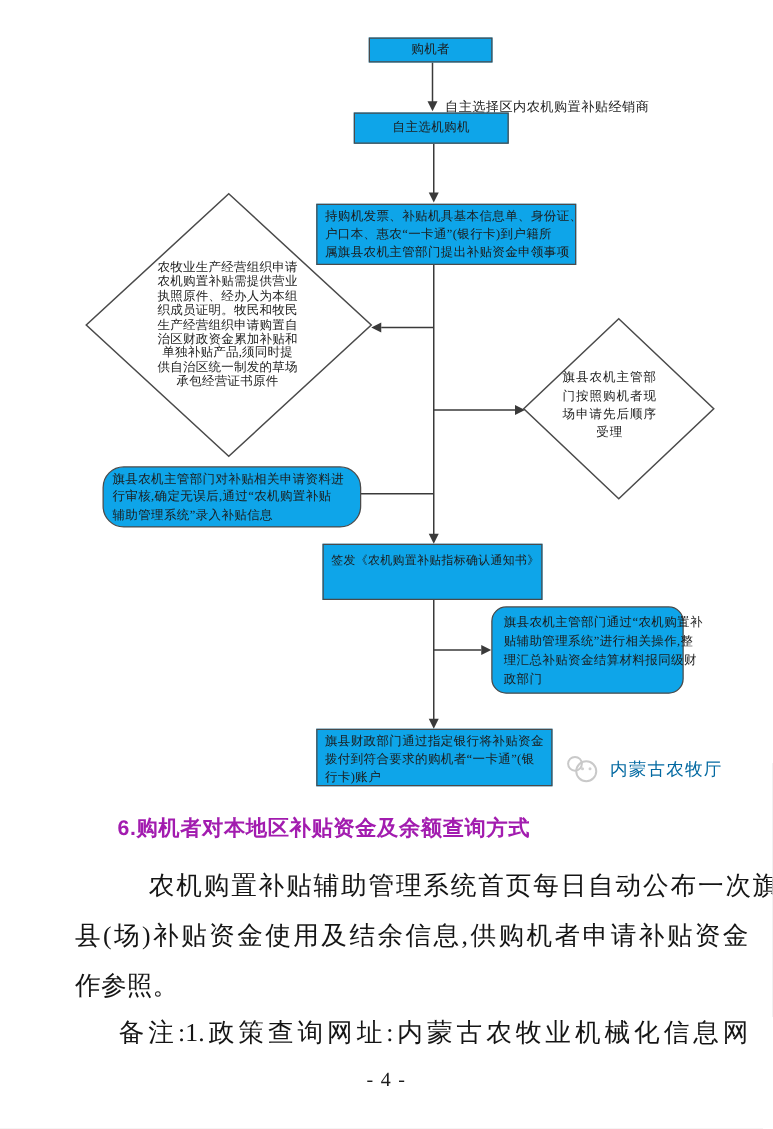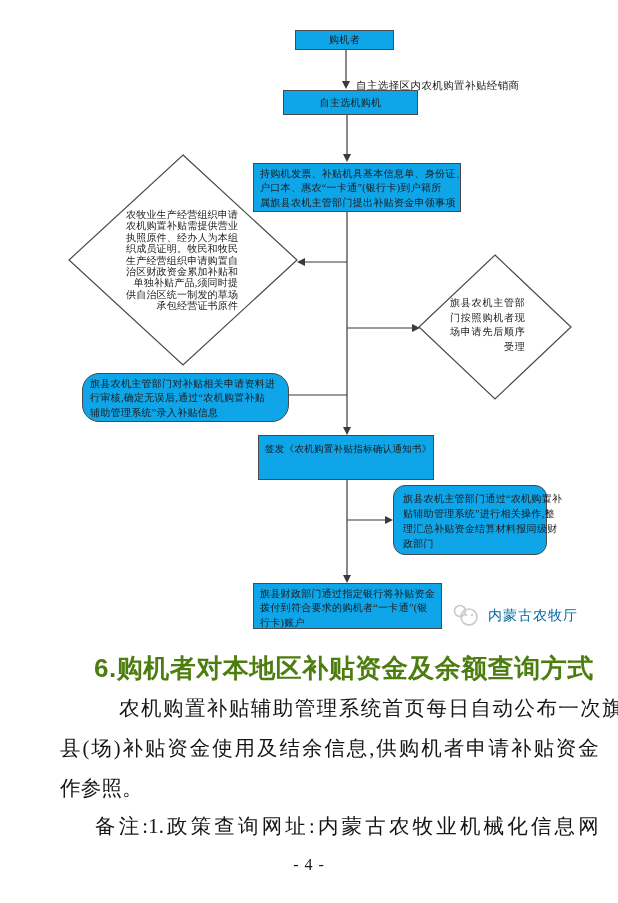--- a/index.html
+++ b/index.html
@@ -16,43 +16,43 @@
     border:1px solid #4a4a4a; background:#0ea5e9;
     font-size:10px; letter-spacing:0.3px; white-space:nowrap;
   }
   .node.center { text-align:center; }
   .edge-label {
     position:absolute; z-index:2; font-size:10.5px; letter-spacing:0.4px;
     white-space:nowrap;
   }
   .diamond-text {
     position:absolute; z-index:2; font-size:10px; letter-spacing:0.2px;
-    white-space:nowrap; text-align:right;
+    white-space:nowrap; text-align:center;
   }
   #n-buyer  { left:295px; top:30px;  width:99px;  height:20px; line-height:18px; }
   #e-dealer { left:356px; top:63px;margin-top:16px; }
-  #n-choose { left:283px; top:90px;  width:135px; height:25px; line-height:23px; }
+  #n-choose { left:283px; top:90px;  width:124px; height:25px; line-height:23px; }
   #n-apply  { left:253px; top:163px; width:208px; height:49px; padding:3px 6px; line-height:14.3px; }
   #t-org    { left:126px; top:209px; line-height:11.4px; }
   #t-accept { left:450px; top:296px; line-height:14.6px; letter-spacing:0.8px; }
   #n-review { left:82px;  top:373px; width:207px; height:49px; border-radius:17px; padding:3px 7px; line-height:14.3px; }
   #n-notice { left:258px; top:435px; width:176px; height:45px; line-height:26px; padding-left:6px; font-size:9.5px; }
   #n-settle { left:393px; top:485px; width:154px; height:70px; border-radius:12px; padding:5px 9px; line-height:15px; }
   #n-pay    { left:253px; top:583px; width:189px; height:46px; padding:3px 6px; line-height:14.3px; }
   
   .watermark {
     position:absolute; left:452px; top:603px; z-index:2;
     display:flex; align-items:center; gap:6px;
     color:#0369a1; font-size:14px; letter-spacing:1px; white-space:nowrap;
   }
   
   .heading {
     position:absolute; left:94px; top:651px; margin:0;
     font-family:"Liberation Sans","DejaVu Sans",sans-serif;
-    font-size:26px; font-weight:700; letter-spacing:0.5px; color:#4d7c0f; white-space:nowrap;
+    font-size:17px; font-weight:700; letter-spacing:0.5px; color:#a21caf; white-space:nowrap;
   }
   .para-line {
     position:absolute; font-size:20.5px; color:#151515;
     text-align:justify; text-align-last:justify; letter-spacing:0.2px;
   }
   #p-l1 { left:95px; top:694px; width:504px;margin-left:24px; }
   #p-l2 { left:60px; top:734px; width:539px; }
   #p-l3 { left:60px; top:774px; width:200px; text-align:left; text-align-last:left; }
   #p-note { left:95px; top:812px; width:504px; }
   .page-number {

